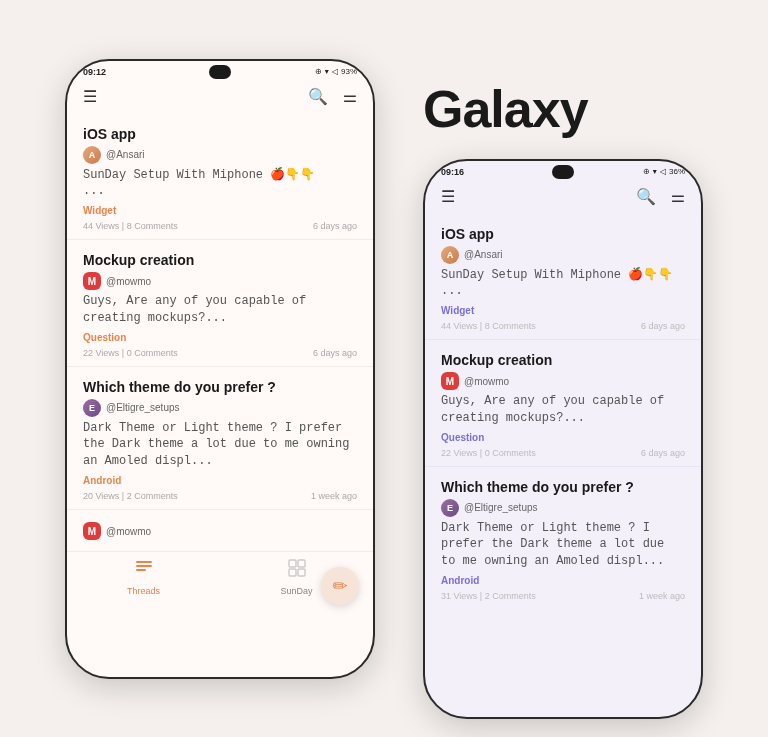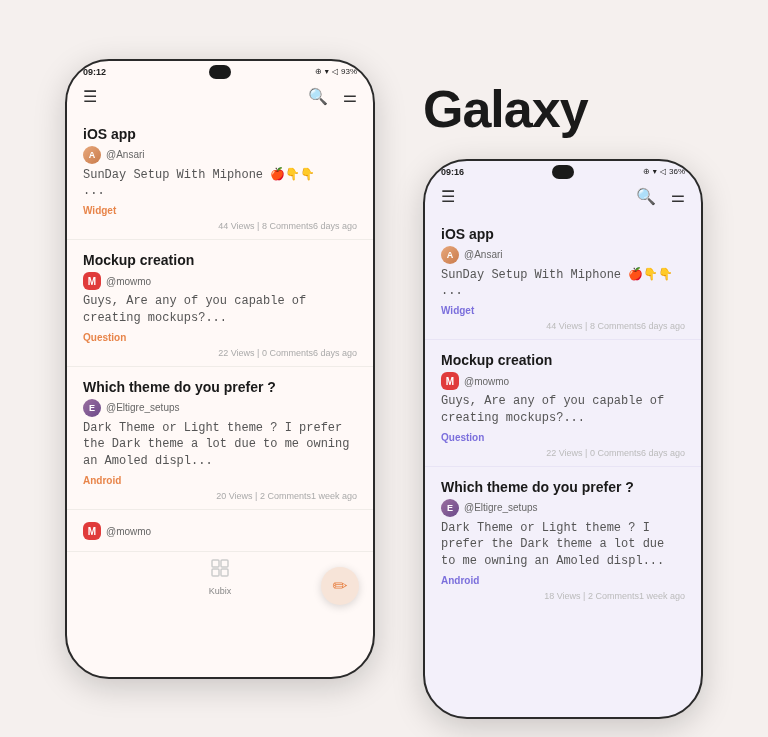--- a/index.html
+++ b/index.html
@@ -130,21 +130,21 @@
     }
     .tag-widget { color: #e8854a; }
     .tag-question { color: #e8854a; }
     .tag-android { color: #e8854a; }
     .tag-widget-dark { color: #7b6fdc; }
     .tag-question-dark { color: #7b6fdc; }
     .tag-android-dark { color: #7b6fdc; }
 
     .post-meta {
       display: flex;
-      justify-content: flex-end;
+      justify-content: space-between;
       font-size: 9px;
       color: #aaa;
     }
 
     
     .bottom-nav {
       display: flex;
       border-top: 1px solid #f0ece8;
       padding: 6px 0 10px;
     }
@@ -293,29 +293,39 @@
           <div class="avatar avatar-mowmo">M</div>
           <span class="author-name">@mowmo</span>
         </div>
       </div>
     </div>
 
     <div class="fab">✏</div>
 
     <div class="bottom-nav">
       <div class="bottom-nav-item">
+        <div class="bottom-nav-icon active">
+          <svg width="20" height="20" viewBox="0 0 20 20" fill="none">
+            <rect x="2" y="3" width="16" height="2" rx="1" fill="#e8854a"></rect>
+            <rect x="2" y="7" width="16" height="2" rx="1" fill="#e8854a"></rect>
+            <rect x="2" y="11" width="10" height="2" rx="1" fill="#e8854a"></rect>
+          </svg>
+        </div>
+        <span class="bottom-nav-label active">Threads</span>
+      </div>
+      <div class="bottom-nav-item">
         <div class="bottom-nav-icon">
           <svg width="20" height="20" viewBox="0 0 20 20" fill="none">
             <rect x="2" y="2" width="7" height="7" rx="1" stroke="#ccc" stroke-width="1.5"></rect>
             <rect x="11" y="2" width="7" height="7" rx="1" stroke="#ccc" stroke-width="1.5"></rect>
             <rect x="2" y="11" width="7" height="7" rx="1" stroke="#ccc" stroke-width="1.5"></rect>
             <rect x="11" y="11" width="7" height="7" rx="1" stroke="#ccc" stroke-width="1.5"></rect>
           </svg>
         </div>
-        <span class="bottom-nav-label">Kubix</span>
+        <span class="bottom-nav-label">SunDay</span>
       </div>
     </div>
   </div>
 
   <div class="right-section">
     <div class="forum-title">Galaxy</div>
 
     <div class="phone phone-dark">
 
       <div class="status-bar">
@@ -372,21 +382,21 @@
 
         <div class="post-item" style="border-bottom:none;">
           <div class="post-title">Which theme do you prefer ?</div>
           <div class="post-author-row">
             <div class="avatar avatar-eltigre">E</div>
             <span class="author-name">@Eltigre_setups</span>
           </div>
           <div class="post-excerpt">Dark Theme or Light theme ? I prefer the Dark theme a lot due to me owning an Amoled displ...</div>
           <div class="post-tag tag-android-dark">Android</div>
           <div class="post-meta">
-            <span><span>18 Views</span> | <span>2 Comments</span></span>
+            <span><span>31 Views</span> | <span>2 Comments</span></span>
             <span>1 week ago</span>
           </div>
         </div>
       </div>
     </div>
   </div>
 
 </div>
 
 </body></html>

